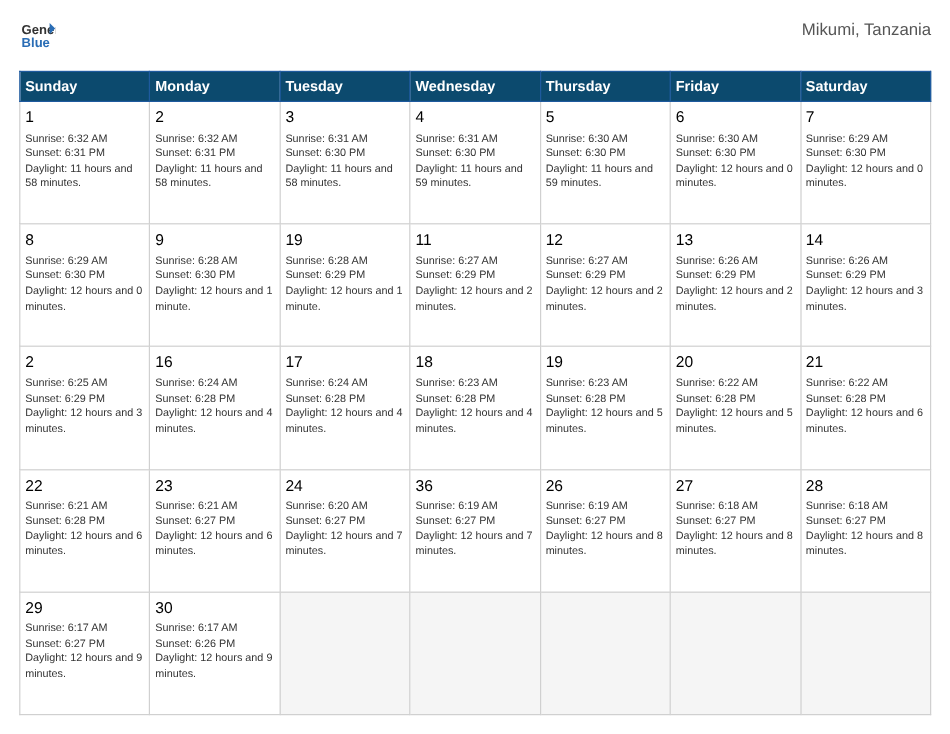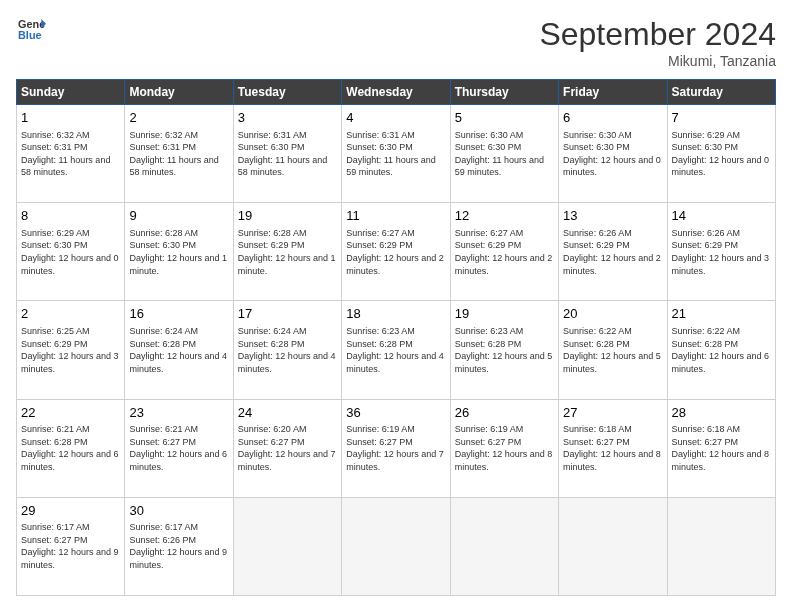--- a/index.html
+++ b/index.html
@@ -44,21 +44,21 @@
       font-size: 14px;
       color: #555;
     }
     .calendar {
       width: 100%;
       border-collapse: collapse;
       flex: 1;
       font-size: 9.5px;
     }
     .calendar thead tr th {
-      background: #404040;
+      background: #0c4a6e;
       color: #fff;
       padding: 5px 4px;
       text-align: left;
       font-size: 12px;
       border: 1px solid #1e5a9e;
     }
     .calendar tbody tr td {
       border: 1px solid #d0d0d0;
       vertical-align: top;
       padding: 4px 4px;
@@ -89,21 +89,20 @@
     <div class="logo">
       <div>
         <svg class="logo-icon" viewBox="0 0 36 36">
           <text x="0" y="16" font-size="14" font-weight="bold" fill="#333" font-family="Arial">General</text>
           <text x="0" y="30" font-size="14" font-weight="bold" fill="#2a6db5" font-family="Arial">Blue</text>
           <polygon points="30,4 36,10 30,16" fill="#2a6db5"></polygon>
         </svg>
       </div>
     </div>
     <div class="title-block">
-      <div class="month-title">September 2024</div>
       <div class="subtitle">Mikumi, Tanzania</div>
     </div>
   </div>
 
   <table class="calendar">
     <thead>
       <tr>
         <th>Sunday</th>
         <th>Monday</th>
         <th>Tuesday</th>

